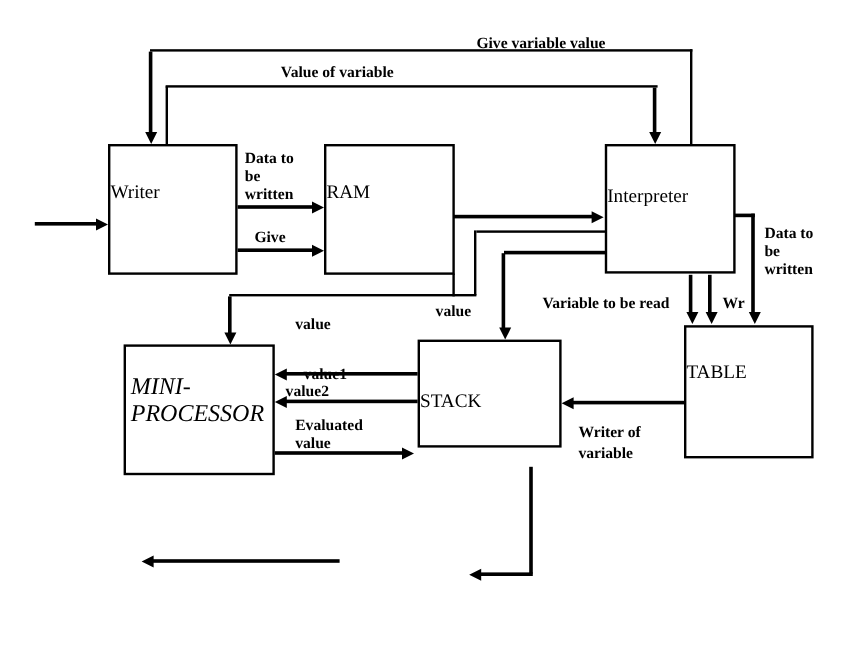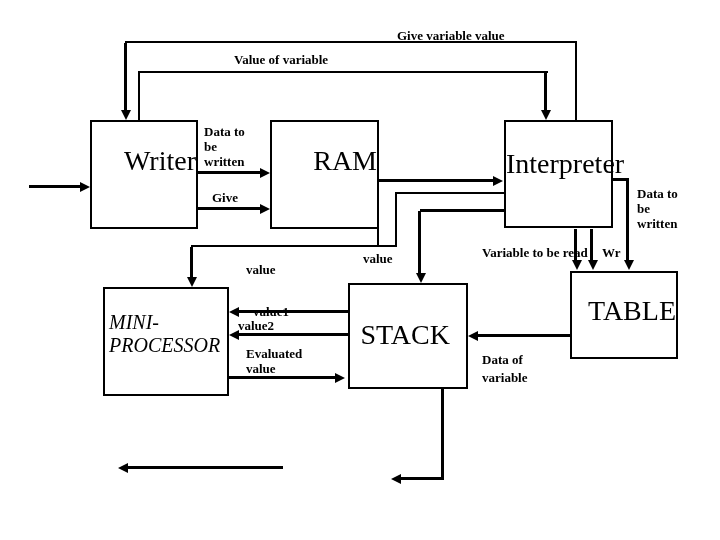--- a/index.html
+++ b/index.html
@@ -1,21 +1,21 @@
 <!DOCTYPE html>
 <html><head>
 <meta charset="utf-8">
 <style>
   html,body{margin:0;padding:0;background:#ffffff;}
   .canvas{position:relative;width:720px;height:540px;background:#ffffff;overflow:hidden;
           font-family:"Liberation Serif","DejaVu Serif",serif;color:#000;}
   .title{position:absolute;left:18px;top:6px;font-size:27px;font-weight:bold;margin:0;
          letter-spacing:0.5px;}
   .box{position:absolute;border:2px solid #000;background:#fff;box-sizing:border-box;
-       font-size:28px;text-align:right;white-space:pre-line;line-height:24px;}
+       font-size:16px;text-align:left;white-space:pre-line;line-height:24px;}
   .box.leftalign{text-align:left;font-style:italic;}
   .lbl{position:absolute;font-size:13px;font-weight:bold;line-height:15px;
        white-space:pre-line;}
   .seg{position:absolute;background:#000;}
   .ah{position:absolute;width:0;height:0;}
   .ah-down{border-left:5px solid transparent;border-right:5px solid transparent;
            border-top:10px solid #000;}
   .ah-right{border-top:5px solid transparent;border-bottom:5px solid transparent;
             border-left:10px solid #000;}
   .ah-left{border-top:5px solid transparent;border-bottom:5px solid transparent;
@@ -25,41 +25,41 @@
 <body>
 
 <div class="canvas">
 
 
   <div class="box" style="left:90px;top:120px;width:108px;height:109px;padding-top:27px;">Writer</div>
   <div class="box" style="left:504px;top:120px;width:109px;height:108px;padding-top:30px;">Interpreter</div>
   <div class="box" style="left:270px;top:120px;width:109px;height:109px;padding-top:27px;">RAM</div>
   <div class="box leftalign" style="left:103px;top:287px;width:126px;height:109px;padding:22px 0 0 4px;font-size:20px;line-height:23px;">MINI-
 PROCESSOR</div>
-  <div class="box" style="left:348px;top:283px;width:120px;height:106px;padding-top:38px;padding-right:16px;">STACK</div>
-  <div class="box" style="left:570px;top:271px;width:108px;height:88px;padding-top:26px;">TABLE</div>
+  <div class="box" style="left:348px;top:283px;width:120px;height:90px;padding-top:38px;padding-right:16px;">STACK</div>
+  <div class="box" style="left:570px;top:271px;width:108px;height:111px;padding-top:26px;">TABLE</div>
 
   <div class="lbl" style="left:397px;top:28px;">Give variable value</div>
   <div class="lbl" style="left:234px;top:52px;">Value of variable</div>
   <div class="lbl" style="left:204px;top:124px;">Data to
 be
 written</div>
   <div class="lbl" style="left:212px;top:190px;">Give</div>
   <div class="lbl" style="left:246px;top:262px;">value</div>
   <div class="lbl" style="left:363px;top:251px;">value</div>
-  <div class="lbl" style="left:452px;top:245px;margin-left:30px;">Variable to be read</div>
+  <div class="lbl" style="left:452px;top:245px;">Variable to be read</div>
   <div class="lbl" style="left:602px;top:245px;">Wr</div>
   <div class="lbl" style="left:637px;top:186px;">Data to
 be
 written</div>
   <div class="lbl" style="left:253px;top:304px;">value1</div>
   <div class="lbl" style="left:238px;top:318px;">value2</div>
   <div class="lbl" style="left:246px;top:346px;">Evaluated
 value</div>
-  <div class="lbl" style="left:482px;top:351px;line-height:18px;">Data of
+  <div class="lbl" style="left:482px;top:351px;line-height:18px;">Writer of
 variable</div>
 
   <div class="seg" style="left:125px;top:41px;width:452px;height:2px;"></div>
   <div class="seg" style="left:575px;top:41px;width:2px;height:79px;"></div>
   <div class="seg" style="left:124px;top:43px;width:3px;height:69px;"></div>
   <div class="ah ah-down" style="left:121px;top:110px;"></div>
 
   <div class="seg" style="left:138px;top:72px;width:2px;height:48px;"></div>
   <div class="seg" style="left:138px;top:71px;width:410px;height:2px;"></div>
   <div class="seg" style="left:544px;top:73px;width:3px;height:38px;"></div>

